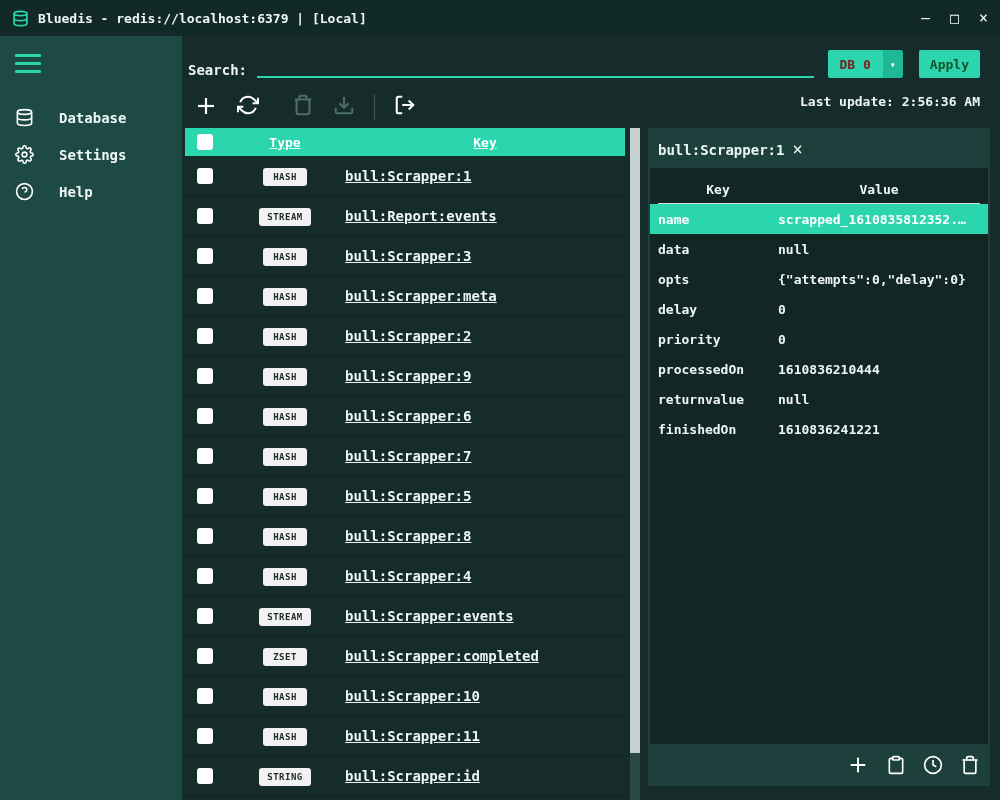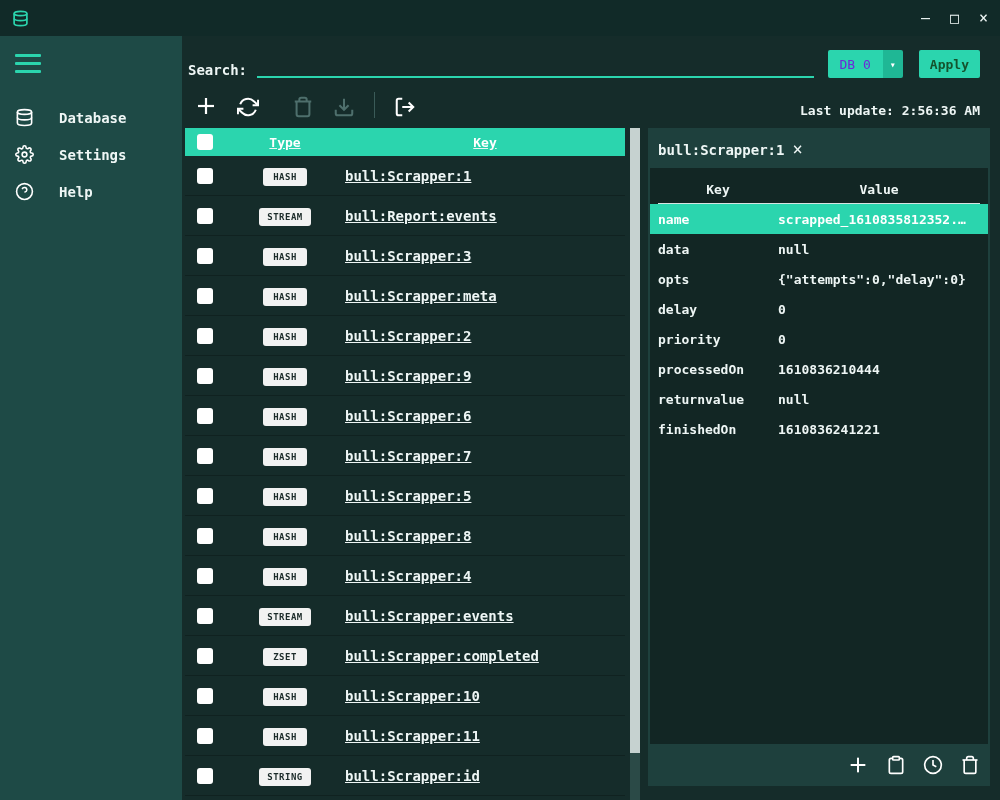--- a/index.html
+++ b/index.html
@@ -57,34 +57,34 @@
     flex:1;margin:0 14px 0 10px;height:26px;
     background:transparent;border:none;outline:none;
     border-bottom:2px solid var(--accent);
     color:var(--text);font-family:inherit;font-size:14px;
   }
   .db-select{
     display:flex;align-items:stretch;height:28px;border-radius:2px;overflow:hidden;
     cursor:pointer;flex-shrink:0;
   }
   .db-select .db-label{
-    background:var(--accent);color:#6d28d9;font-weight:400;font-size:13px;
+    background:var(--accent);color:#7f1d1d;font-weight:700;font-size:13px;
     display:flex;align-items:center;padding:0 12px;
   }
   .db-select .db-arrow{
     background:var(--accent-dark);width:20px;display:flex;align-items:center;justify-content:center;
     color:#fff;font-size:10px;
   }
   .apply-btn{
     margin-left:16px;height:28px;padding:0 11px;border:none;border-radius:2px;
     background:var(--accent);color:#14532d;font-family:inherit;font-size:13px;font-weight:700;
     cursor:pointer;flex-shrink:0;
   }
 
-  .toolbar-row{display:flex;align-items:flex-end;padding:12px 20px 10px 12px;height:46px;gap:19px;}
+  .toolbar-row{display:flex;align-items:flex-start;padding:12px 20px 10px 12px;height:46px;gap:19px;}
   .tool-btn{background:none;border:none;padding:0;cursor:pointer;}
   .tool-btn.disabled{cursor:default;}
   .tool-sep{width:1px;height:26px;background:#3a5b58;}
   .last-update{margin-left:auto;font-size:13px;font-weight:700;white-space:nowrap;}
 
   
   .content{flex:1;display:flex;min-height:0;padding-left:3px;}
 
   .table-area{width:440px;flex-shrink:0;display:flex;flex-direction:column;overflow:hidden;text-decoration:underline;}
   .key-header{
@@ -150,20 +150,21 @@
 <body>
 
 <div class="titlebar">
   <span>
     <svg width="17" height="17" viewBox="0 0 24 24" fill="none" stroke="#2bd5ae" stroke-width="2.4">
       <ellipse cx="12" cy="5" rx="9" ry="3"></ellipse>
       <path d="M21 12c0 1.66-4 3-9 3s-9-1.34-9-3"></path>
       <path d="M3 5v14c0 1.66 4 3 9 3s9-1.34 9-3V5"></path>
     </svg>
   </span>
+  <span class="app-title">Bluedis - redis://localhost:6379 | [Local]</span>
   <span class="win-controls">
     <span class="win-btn">–</span>
     <span class="win-btn">□</span>
     <span class="win-btn">×</span>
   </span>
 </div>
 
 <div class="app">
 
   <div class="sidebar">

